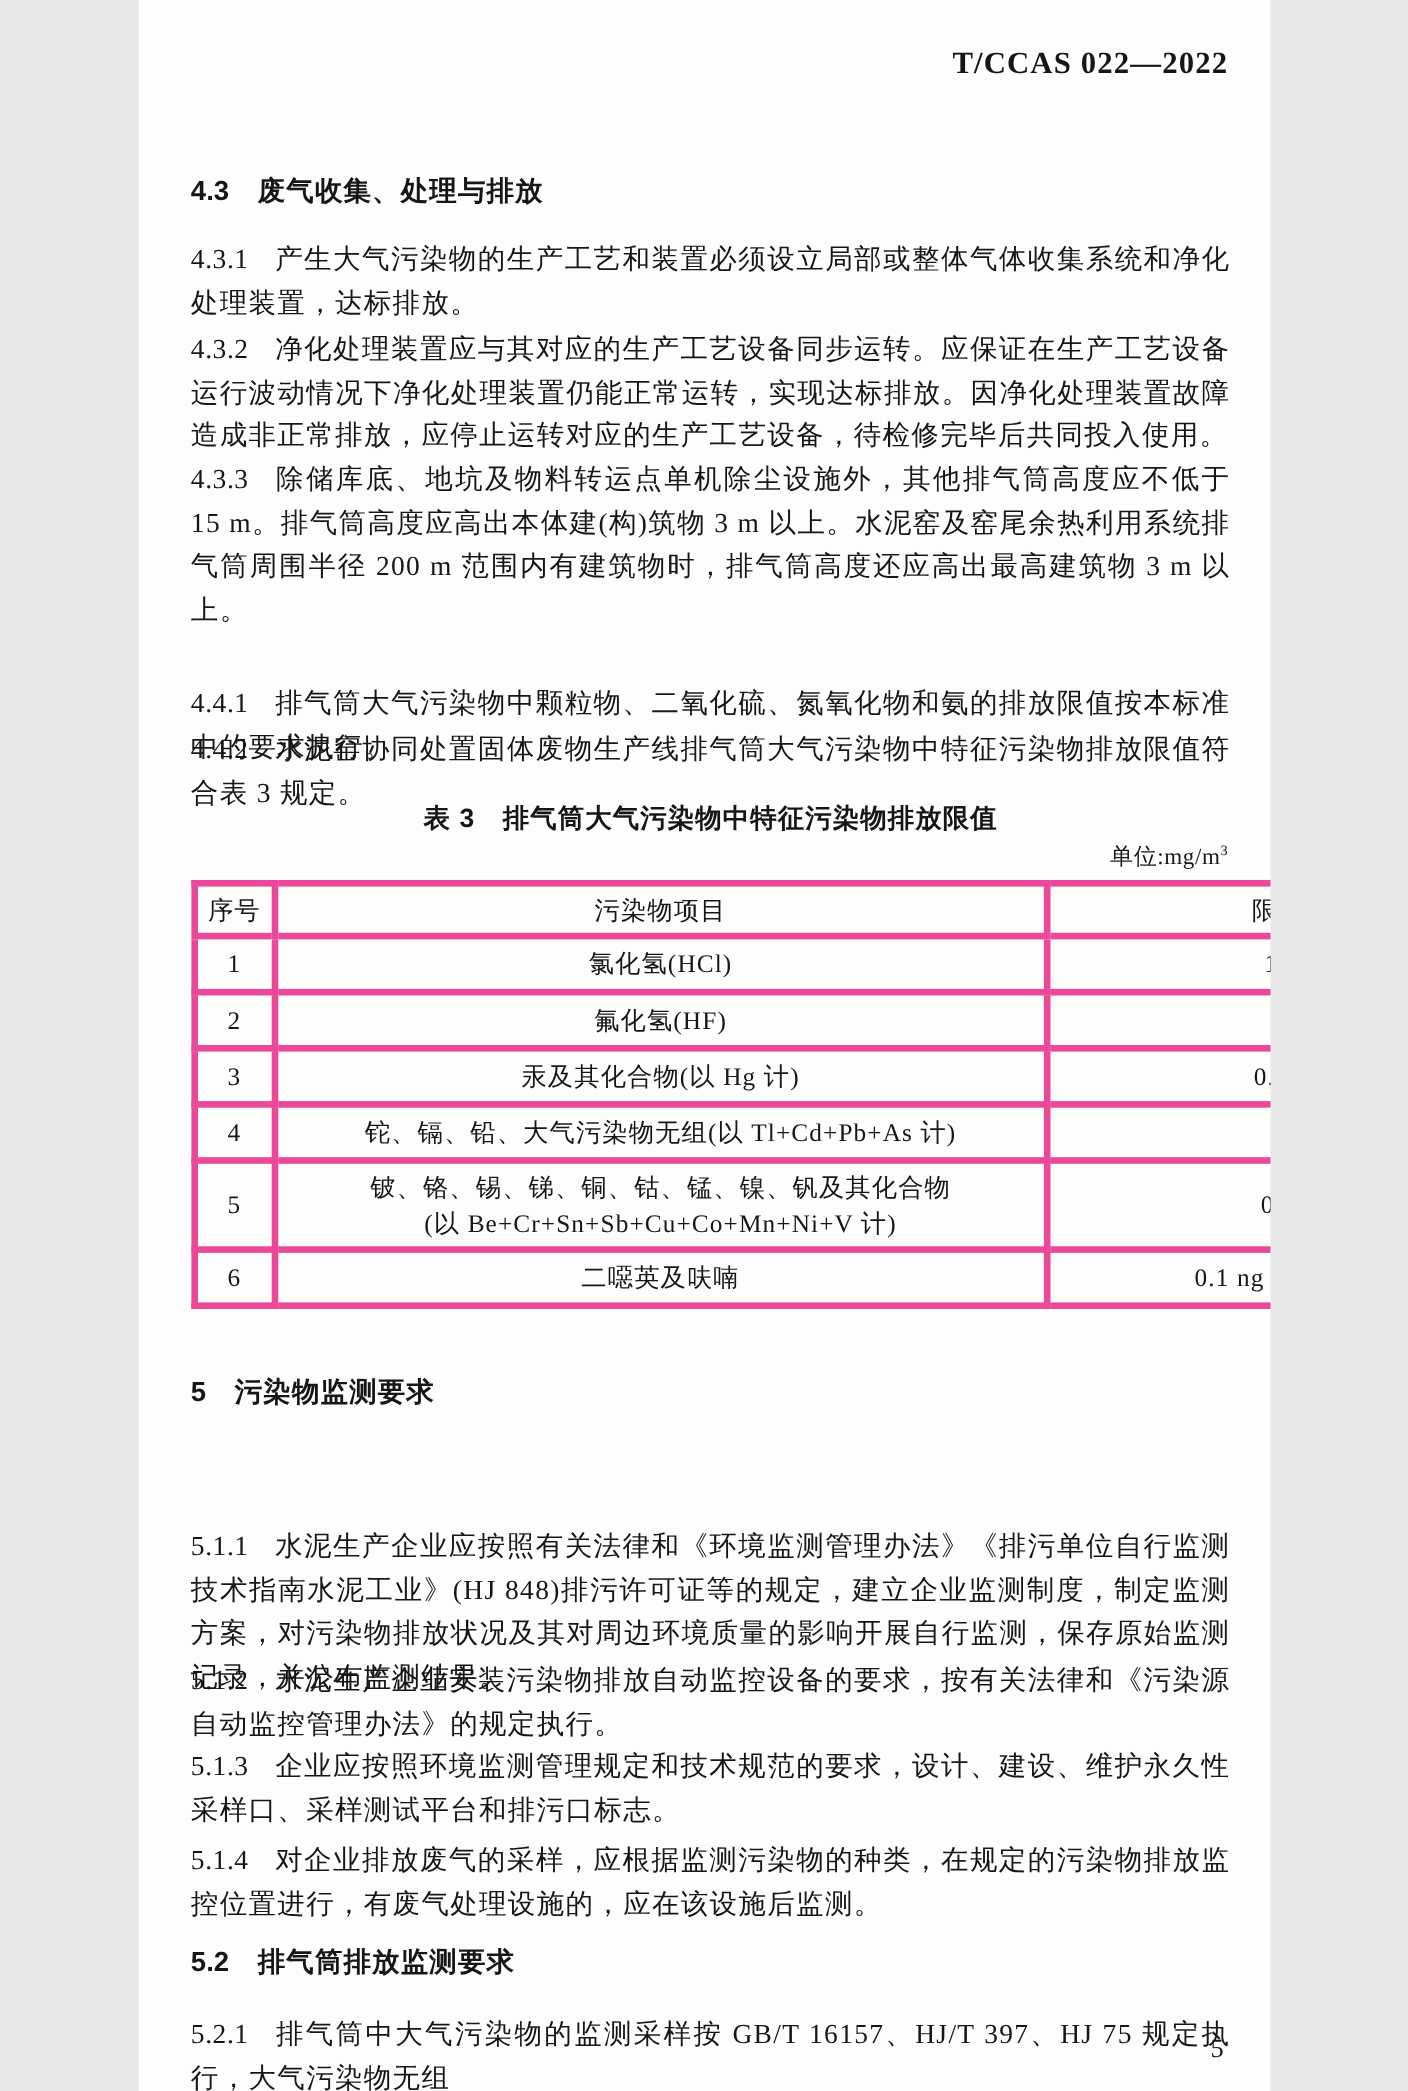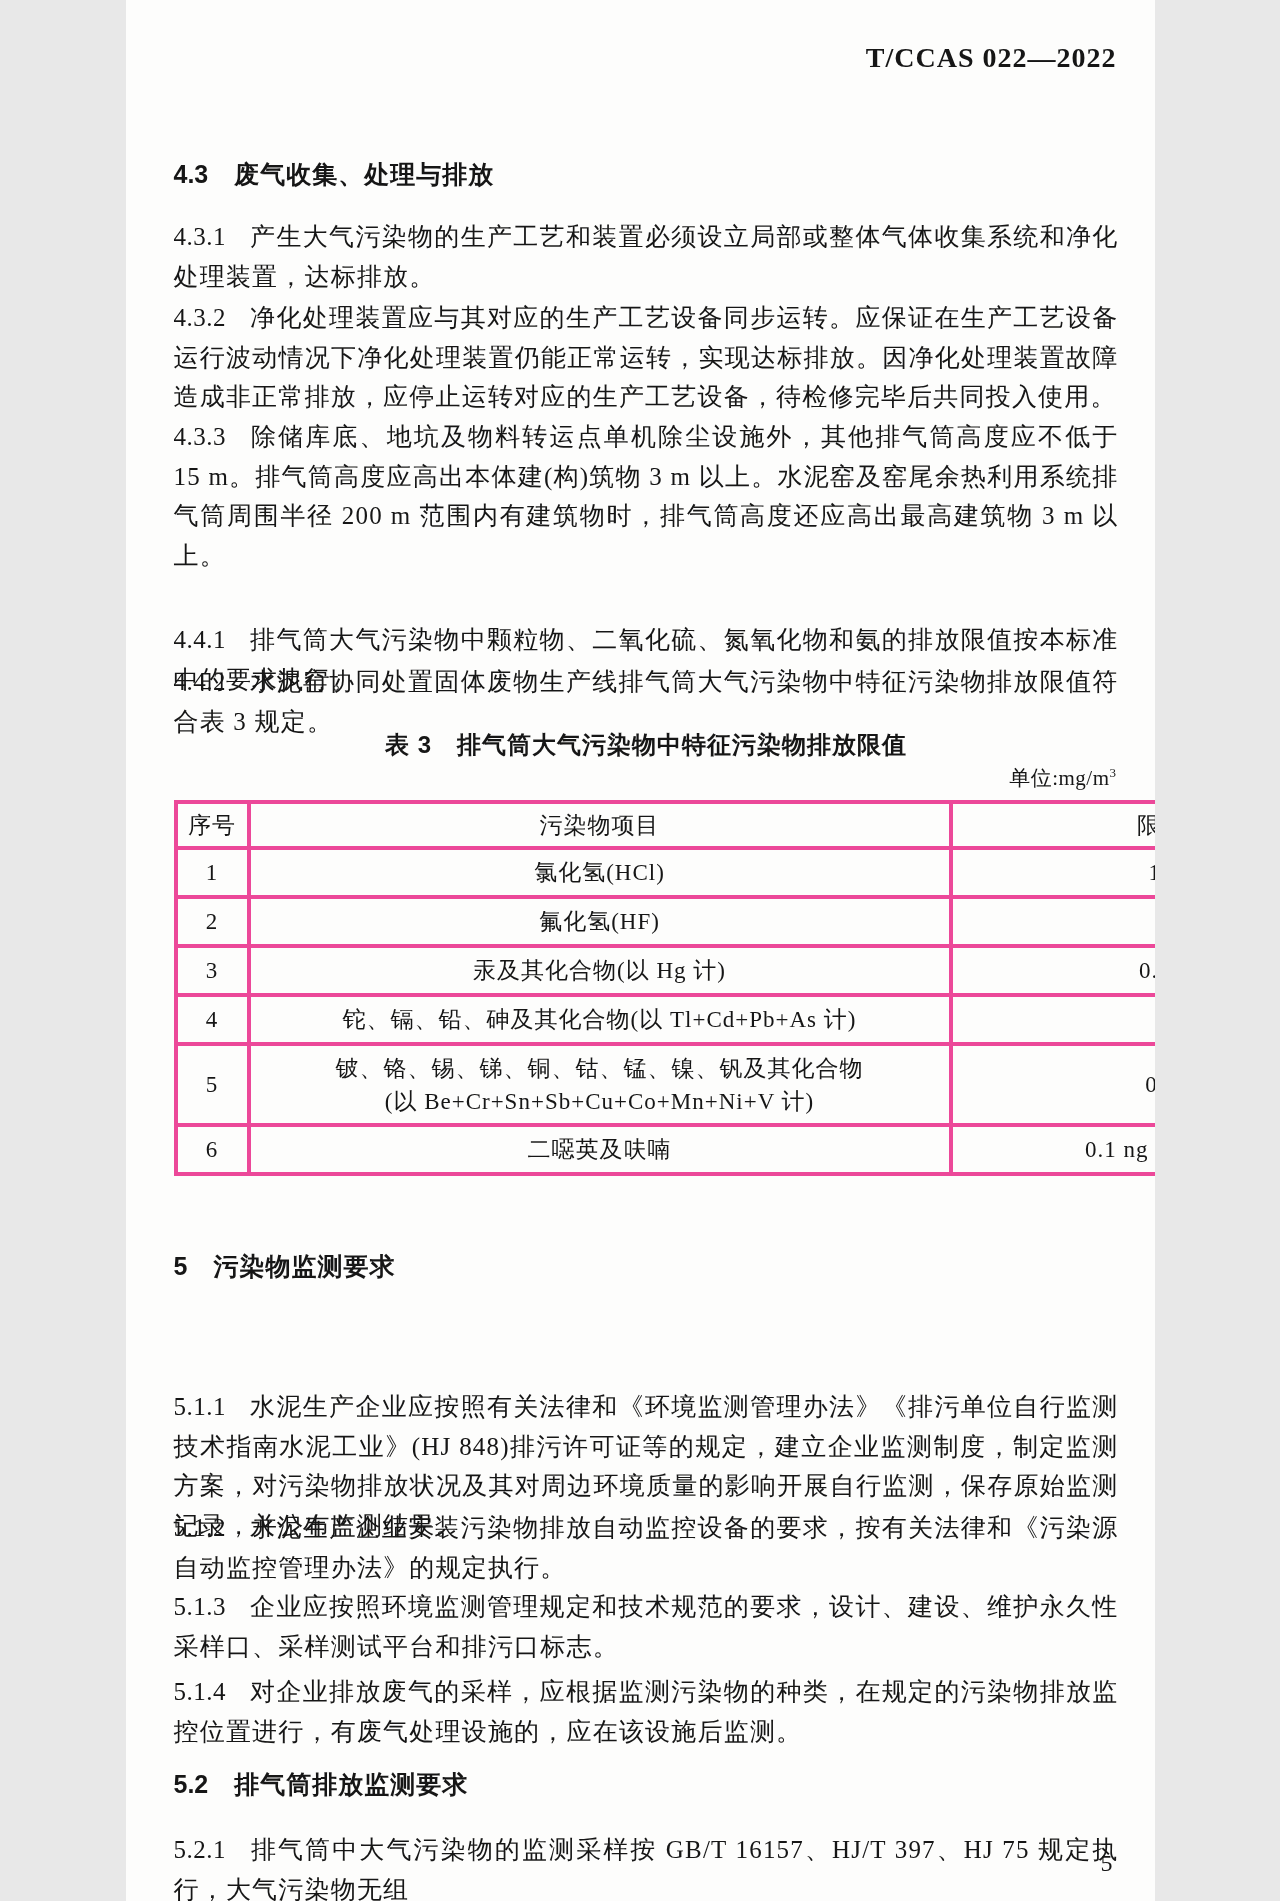--- a/index.html
+++ b/index.html
@@ -41,21 +41,21 @@
   sup{font-size:0.62em;vertical-align:super;line-height:0;}
   table.limits{
     position:absolute;left:48px;top:800px;
     width:1196px;
     border-collapse:collapse;table-layout:fixed;
     font-size:23px;letter-spacing:1px;
     border-top:3px solid #111;
     border-bottom:4px solid #111;
   }
   table.limits th,table.limits td{
-    border:4px solid #ec4899;
+    border:6px solid #ec4899;
     text-align:center;vertical-align:middle;
     font-weight:normal;
     padding:0 6px;
   }
   table.limits thead th{border-bottom:3px solid #111;height:42px;}
   table.limits td{height:45px;}
   .cell-2line div{line-height:33px;}
   .pageno{
     position:absolute;right:42px;top:1849px;
     font-size:24px;line-height:28px;
@@ -123,21 +123,21 @@
         <td>氟化氢(HF)</td>
         <td>1</td>
       </tr>
       <tr style="height:47px">
         <td>3</td>
         <td>汞及其化合物(以 Hg 计)</td>
         <td>0.05</td>
       </tr>
       <tr style="height:47px">
         <td>4</td>
-        <td>铊、镉、铅、砷及其化合物(以 Tl+Cd+Pb+As 计)</td>
+        <td>铊、镉、铅、大气污染物无组(以 Tl+Cd+Pb+As 计)</td>
         <td>1</td>
       </tr>
       <tr style="height:81px">
         <td>5</td>
         <td class="cell-2line">
           <div>铍、铬、锡、锑、铜、钴、锰、镍、钒及其化合物</div>
           <div>(以 Be+Cr+Sn+Sb+Cu+Co+Mn+Ni+V 计)</div>
         </td>
         <td>0.5</td>
       </tr>

